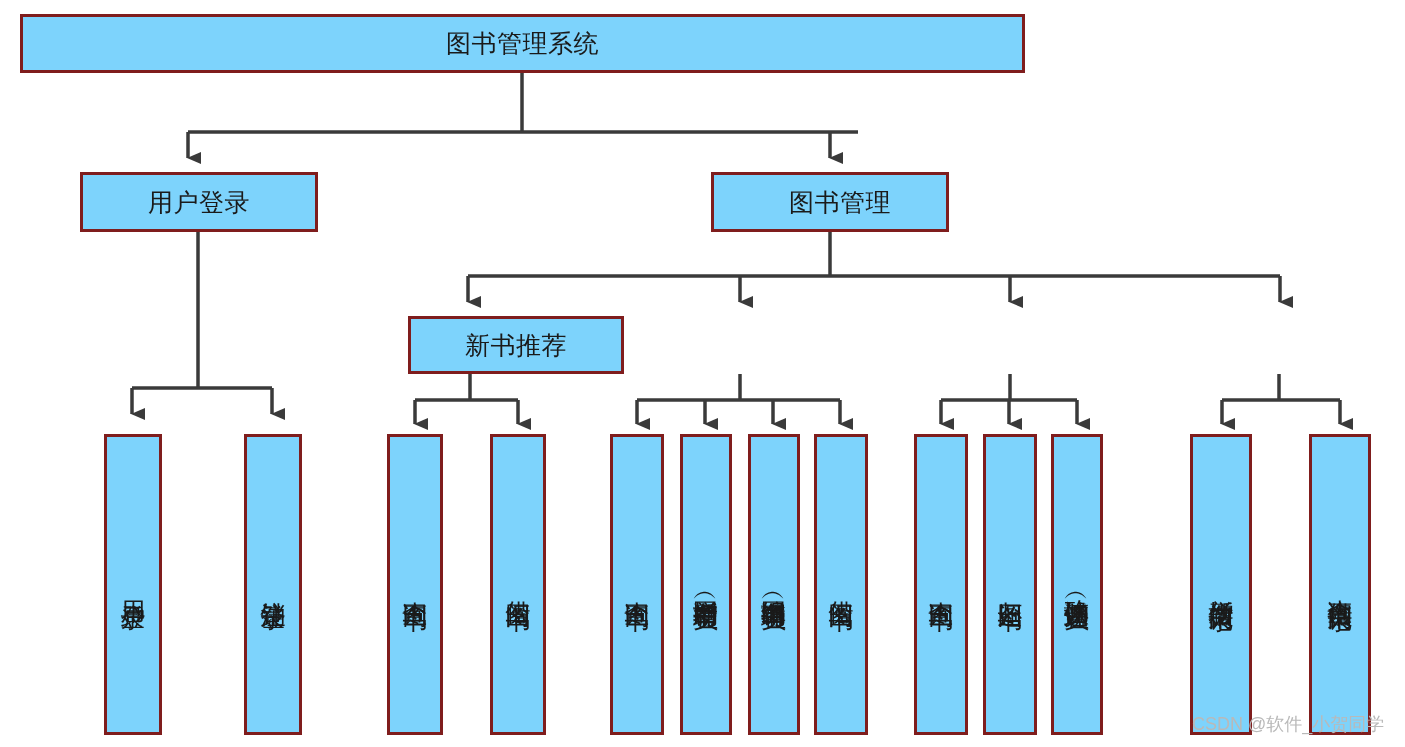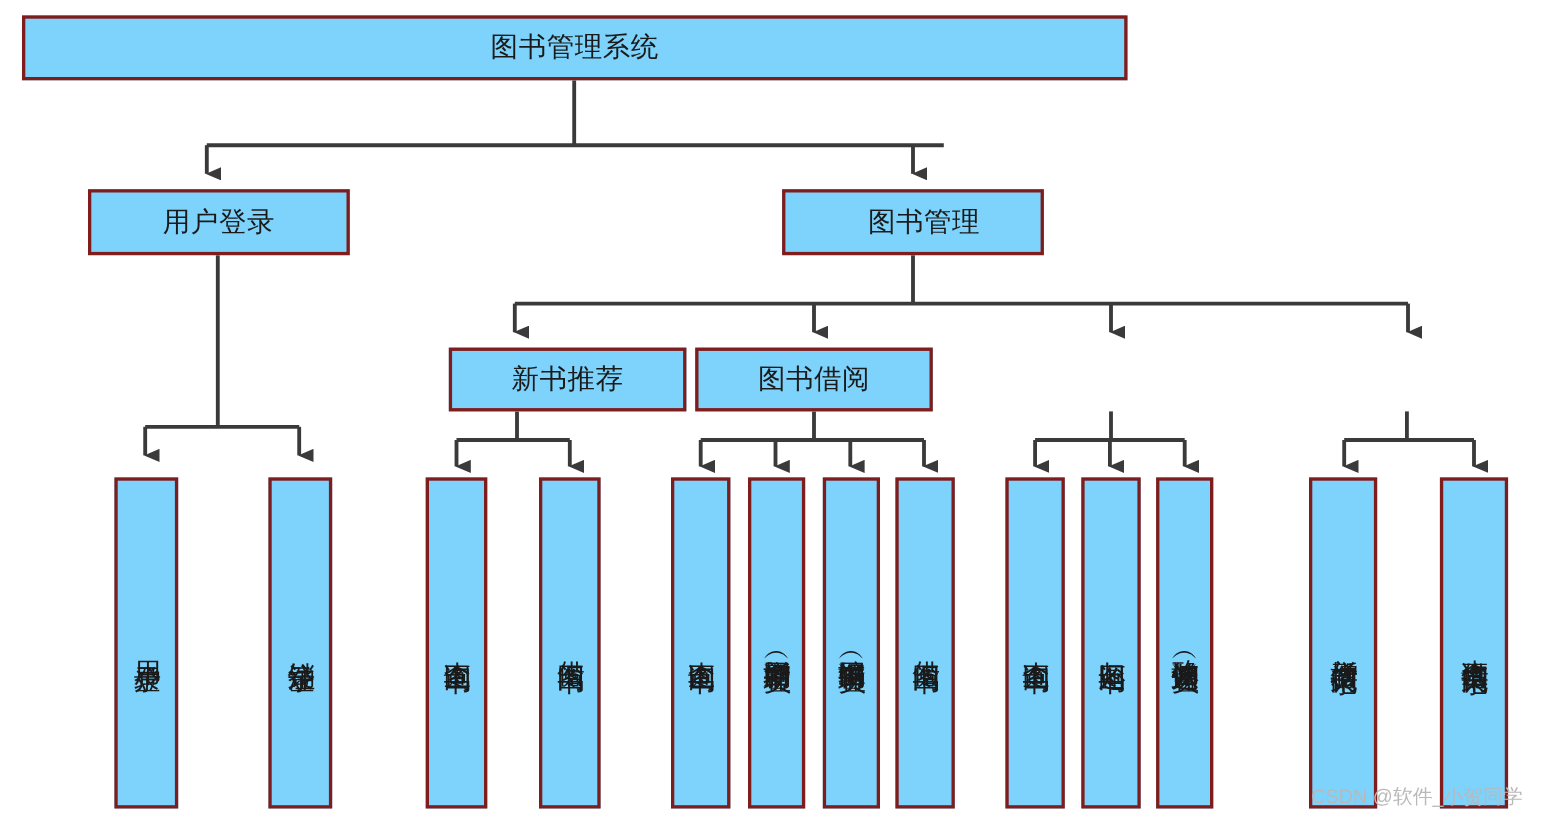--- a/index.html
+++ b/index.html
@@ -134,23 +134,20 @@
   <div class="node h" style="left:80px; top:172px; width:238px; height:60px;">
     <span class="lbl">用户登录</span>
   </div>
   <div class="node h" style="left:711px; top:172px; width:238px; height:60px;padding-left:20px;">
     <span class="lbl">图书管理</span>
   </div>
 
   <div class="node h" style="left:362px; top:316px; width:216px; height:58px;margin-left:46px;">
     <span class="lbl">新书推荐</span>
   </div>
-  <div class="node h" style="left:632px; top:316px; width:216px; height:58px;">
-    <span class="lbl">图书借阅</span>
-  </div>
 
   <div class="node v" style="left:104px; top:434px; width:58px; height:301px;">
     <span class="lbl">用户登录</span>
   </div>
   <div class="node v" style="left:244px; top:434px; width:58px; height:301px;">
     <span class="lbl">注销登录</span>
   </div>
 
   <div class="node v" style="left:387px; top:434px; width:56px; height:301px;">
     <span class="lbl">查询图书</span>

